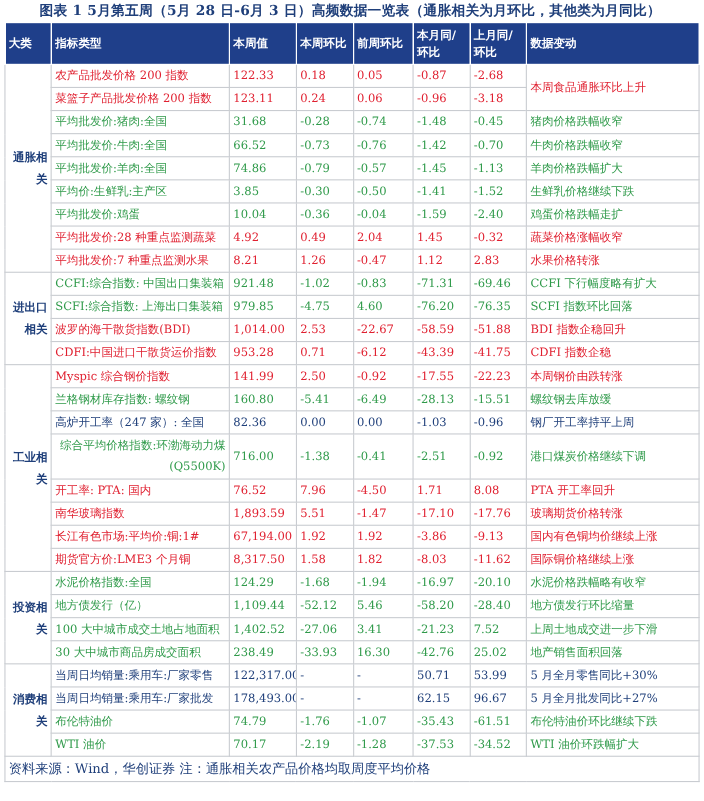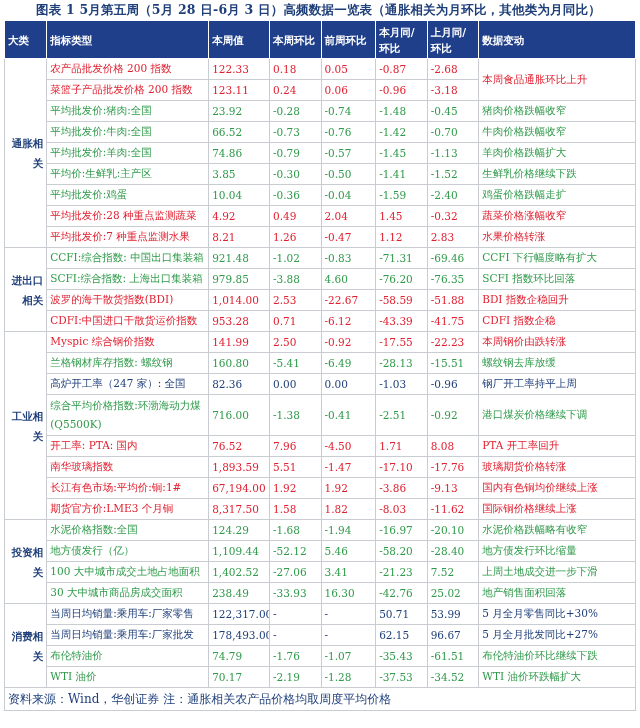--- a/index.html
+++ b/index.html
@@ -6,21 +6,21 @@
   body { width:640px; height:728px; overflow:hidden; font-family:"DejaVu Serif","Liberation Serif",serif; }
   .title { height:20px; line-height:20px; padding-left:4px; font-size:12.5px; font-weight:bold; color:#1f3f7a; white-space:nowrap; letter-spacing:0.2px;margin-left:32px; }
   table { border-collapse:collapse; table-layout:fixed; width:632px; margin-left:4px; }
   td, th { border:1px solid #c9ccd1; padding:0 3px; font-size:10.5px; white-space:nowrap; overflow:hidden; vertical-align:middle; }
   th { background:#1f3f8a; color:#ffffff; text-align:left; font-weight:bold; height:37px; line-height:16px; white-space:normal; font-size:10.5px; border-color:#ffffff; }
   td { height:20px; background:#ffffff; }
   td.cat { color:#1f3f7a; font-weight:bold; font-size:10.5px; white-space:normal; line-height:20px; text-align:right; }
   .r { color:#e02030; }
   .g { color:#2f9a4a; }
   .b { color:#1f3f7a; }
-  td.wrap { white-space:normal; line-height:19px; height:40px; }
+  td.wrap { white-space:normal; line-height:19px; height:40px;text-align:right; }
   .note { color:#1f3f7a; font-size:12px; height:22px; line-height:22px; }
 </style>
 </head>
 <body>
 
 <div class="title">图表 1   5月第五周（5月 28 日-6月 3 日）高频数据一览表（通胀相关为月环比，其他类为月同比）</div>
 
 <table>
   <colgroup>
     <col style="width:41px">
@@ -59,21 +59,21 @@
     <tr class="r">
       <td>菜篮子产品批发价格 200 指数</td>
       <td>123.11</td>
       <td>0.24</td>
       <td>0.06</td>
       <td>-0.96</td>
       <td>-3.18</td>
     </tr>
     <tr class="g">
       <td>平均批发价:猪肉:全国</td>
-      <td>23.92</td>
+      <td>31.68</td>
       <td>-0.28</td>
       <td>-0.74</td>
       <td>-1.48</td>
       <td>-0.45</td>
       <td>猪肉价格跌幅收窄</td>
     </tr>
     <tr class="g">
       <td>平均批发价:牛肉:全国</td>
       <td>66.52</td>
       <td>-0.73</td>
@@ -134,21 +134,21 @@
       <td>921.48</td>
       <td>-1.02</td>
       <td>-0.83</td>
       <td>-71.31</td>
       <td>-69.46</td>
       <td>CCFI 下行幅度略有扩大</td>
     </tr>
     <tr class="g">
       <td>SCFI:综合指数: 上海出口集装箱</td>
       <td>979.85</td>
-      <td>-3.88</td>
+      <td>-4.75</td>
       <td>4.60</td>
       <td>-76.20</td>
       <td>-76.35</td>
       <td>SCFI 指数环比回落</td>
     </tr>
     <tr class="r">
       <td>波罗的海干散货指数(BDI)</td>
       <td>1,014.00</td>
       <td>2.53</td>
       <td>-22.67</td>

